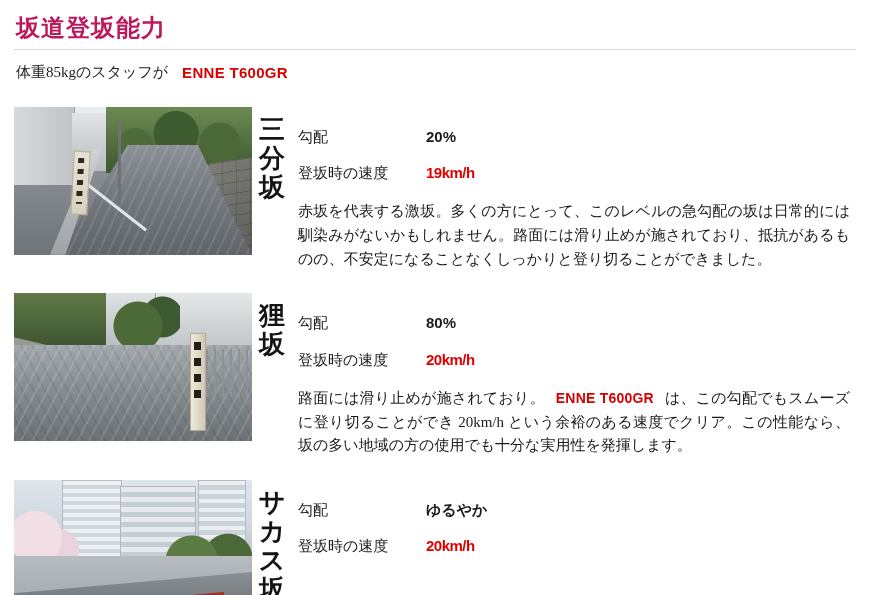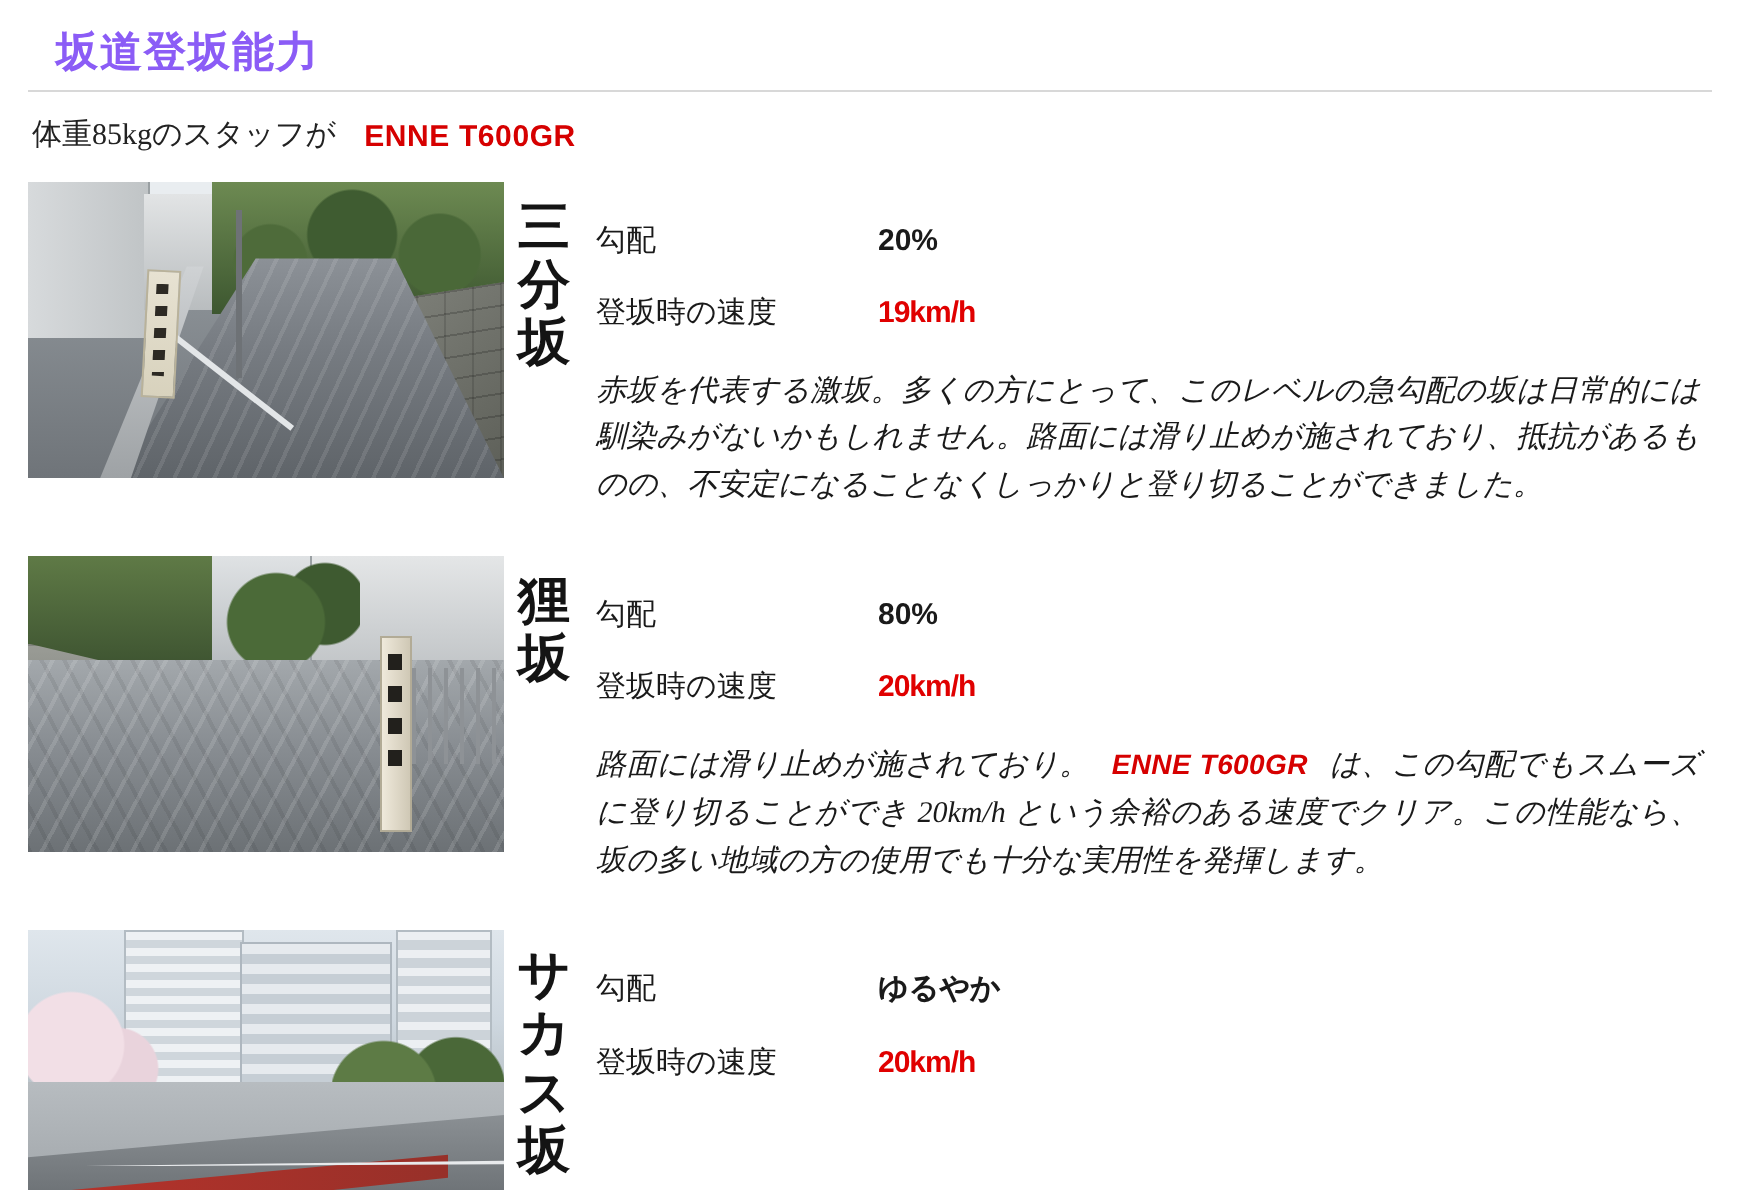--- a/index.html
+++ b/index.html
@@ -16,36 +16,36 @@
   }
   .page {
     position: relative;
     width: 870px;
     height: 595px;
     box-sizing: border-box;
     padding: 10px 14px 0 14px;
   }
   .title {
     font-family: "Liberation Sans", "DejaVu Sans", sans-serif;
-    font-size: 21px;
+    font-size: 24px;
     font-weight: bold;
     letter-spacing: 1px;
-    color: #8b5cf6;
-    margin: 4px 0 6px 14px;
+    color: #be185d;
+    margin: 4px 0 6px 2px;
     line-height: 1.2;
   }
   .title-rule {
     border: 0;
     border-top: 1px solid #d8d8d8;
     margin: 0 0 12px 0;
   }
   .lead {
     font-size: 15px;
     line-height: 1.4;
-    margin: 0 0 12px 2px;
+    margin: 0 0 24px 2px;
     color: #222222;
     display: flex;
     align-items: flex-start;
     flex-wrap: wrap;
   }
   .lead .model {
     font-family: "Liberation Sans", "DejaVu Sans", sans-serif;
     font-weight: bold;
     color: #d60000;
     font-size: 15px;
@@ -86,21 +86,20 @@
     padding-top: 6px;
   }
   .specs {
     margin-bottom: 4px;
   }
   .spec-row {
     display: flex;
     align-items: baseline;
     font-size: 15px;
     line-height: 1.55;
-    gap: 13px;
   }
   .spec-key {
     width: 128px;
     flex: 0 0 128px;
     color: #1a1a1a;
   }
   .spec-val {
     font-family: "Liberation Sans", "DejaVu Sans", sans-serif;
     font-weight: bold;
     color: #1a1a1a;
@@ -111,21 +110,20 @@
     color: #e00000;
     letter-spacing: -0.5px;
     text-align: center;
   }
   .desc {
     font-size: 15px;
     line-height: 1.58;
     color: #1a1a1a;
     text-align: justify;
     padding-right: 6px;
-    font-style: italic;
   }
   .desc .inline-model {
     font-family: "Liberation Sans", "DejaVu Sans", sans-serif;
     font-weight: bold;
     color: #d60000;
     font-size: 14px;
     padding: 0 7px;
     letter-spacing: 0.2px;
   }
 

